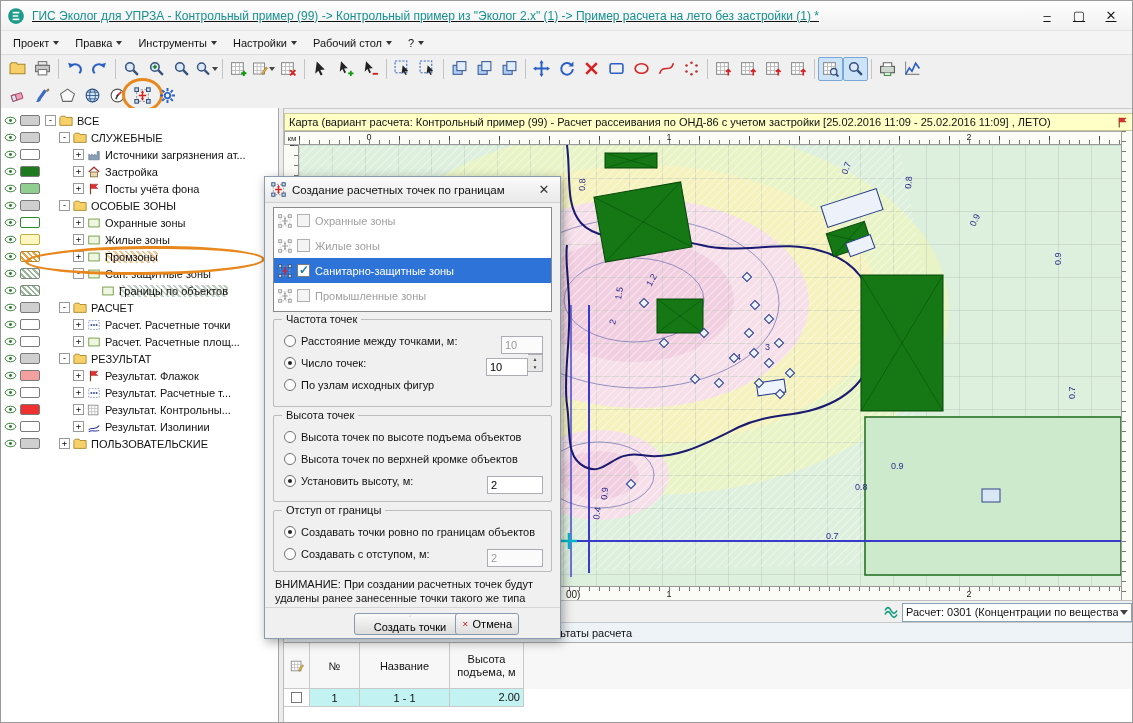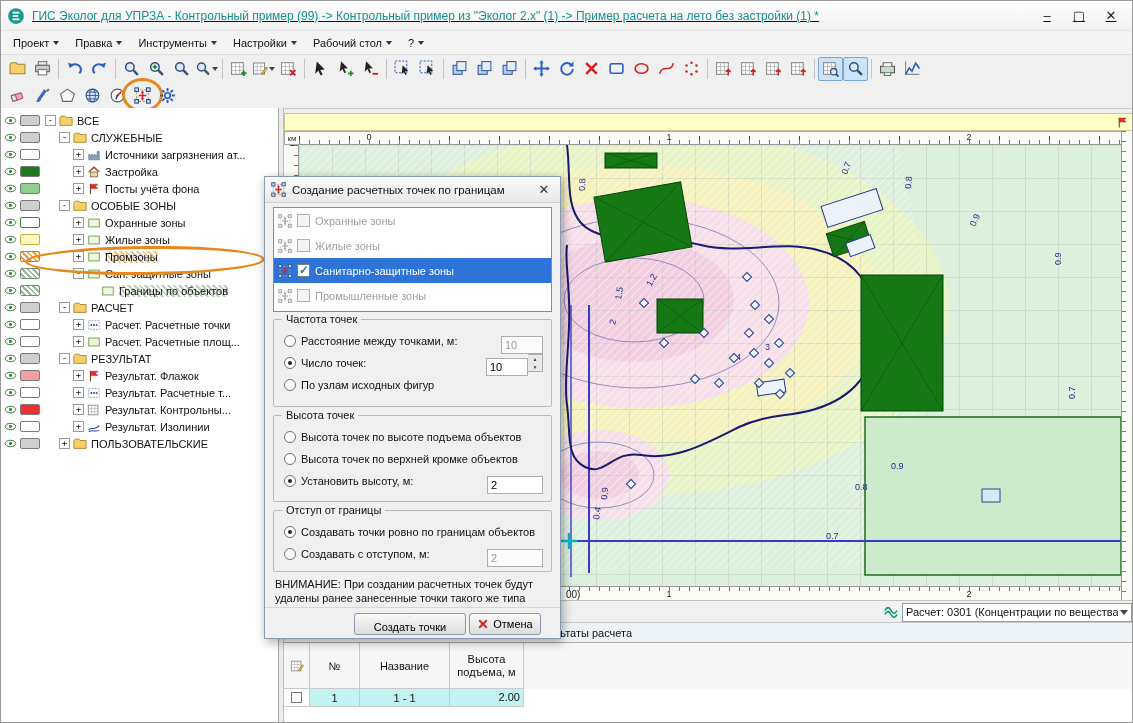--- a/index.html
+++ b/index.html
@@ -104,21 +104,21 @@
   .inpwrap.wide .dlg-input{width:56px;}
   .dlg-input:disabled{color:#9a9a9a;background:#fbfbfb;}
   .spinner{width:15px;height:18px;border:1px solid #abadb3;border-left:none;display:flex;flex-direction:column;background:#e8e8e8;}
   .spup,.spdn{flex:1;font-size:5px;line-height:8px;text-align:center;color:#444;}
   .spup::after{content:"▲";}
   .spdn::after{content:"▼";}
   .dlg-warning{position:absolute;left:10px;right:8px;top:400px;font-size:11px;line-height:1.3;}
   .dlg-btnrow{position:absolute;left:0;right:0;top:430px;height:30px;border-top:1px solid #d6d6d6;}
   .dlg-btn{position:absolute;height:22px;display:flex;align-items:center;justify-content:center;gap:4px;border:1px solid #8a9aae;border-radius:3px;background:linear-gradient(#fafafa,#dcdcdc);font-size:11px;font-family:"Liberation Sans",sans-serif;}
   .dlg-btn.create{left:89px;top:5px;width:112px;flex-direction:column;}
-  .dlg-btn.cancel{left:204px;top:5px;width:72px;}
+  .dlg-btn.cancel{left:190px;top:5px;width:64px;}
   .bico{width:12px;height:12px;}
   
   .tree-circle{position:absolute;left:24px;top:245px;width:240px;height:29px;border:3px solid #e8871c;border-radius:50%;z-index:30;pointer-events:none;transform:rotate(-0.6deg);}
 </style>
 </head>
 <body>
 
 <svg width="0" height="0" style="position:absolute" aria-hidden="true">
   <defs>
     <g id="g-grid">
@@ -808,20 +808,21 @@
         <div class="expander">+</div>
         <svg class="titem-icon" viewBox="0 0 16 16">
           <use href="#sym-folder" xlink:href="#sym-folder"></use>
         </svg>
         <span class="tlabel">ПОЛЬЗОВАТЕЛЬСКИЕ</span>
       </div>
     </div>
   <div class="splitter"></div>
 
   <div class="map-header">
+    <span>Карта (вариант расчета: Контрольный пример (99) - Расчет рассеивания по ОНД-86 с учетом застройки [25.02.2016 11:09 - 25.02.2016 11:09] , ЛЕТО)</span>
     <svg class="map-header-icon" viewBox="0 0 16 16">
         <use href="#sym-flag"></use>
       </svg>
   </div>
 
   <div class="ruler-corner">км</div>
   <div class="top-ruler">
       <span class="ruler-num" style="left:70px">0</span>
       <span class="ruler-num" style="left:370px">1</span>
       <span class="ruler-num" style="left:670px">2</span>

